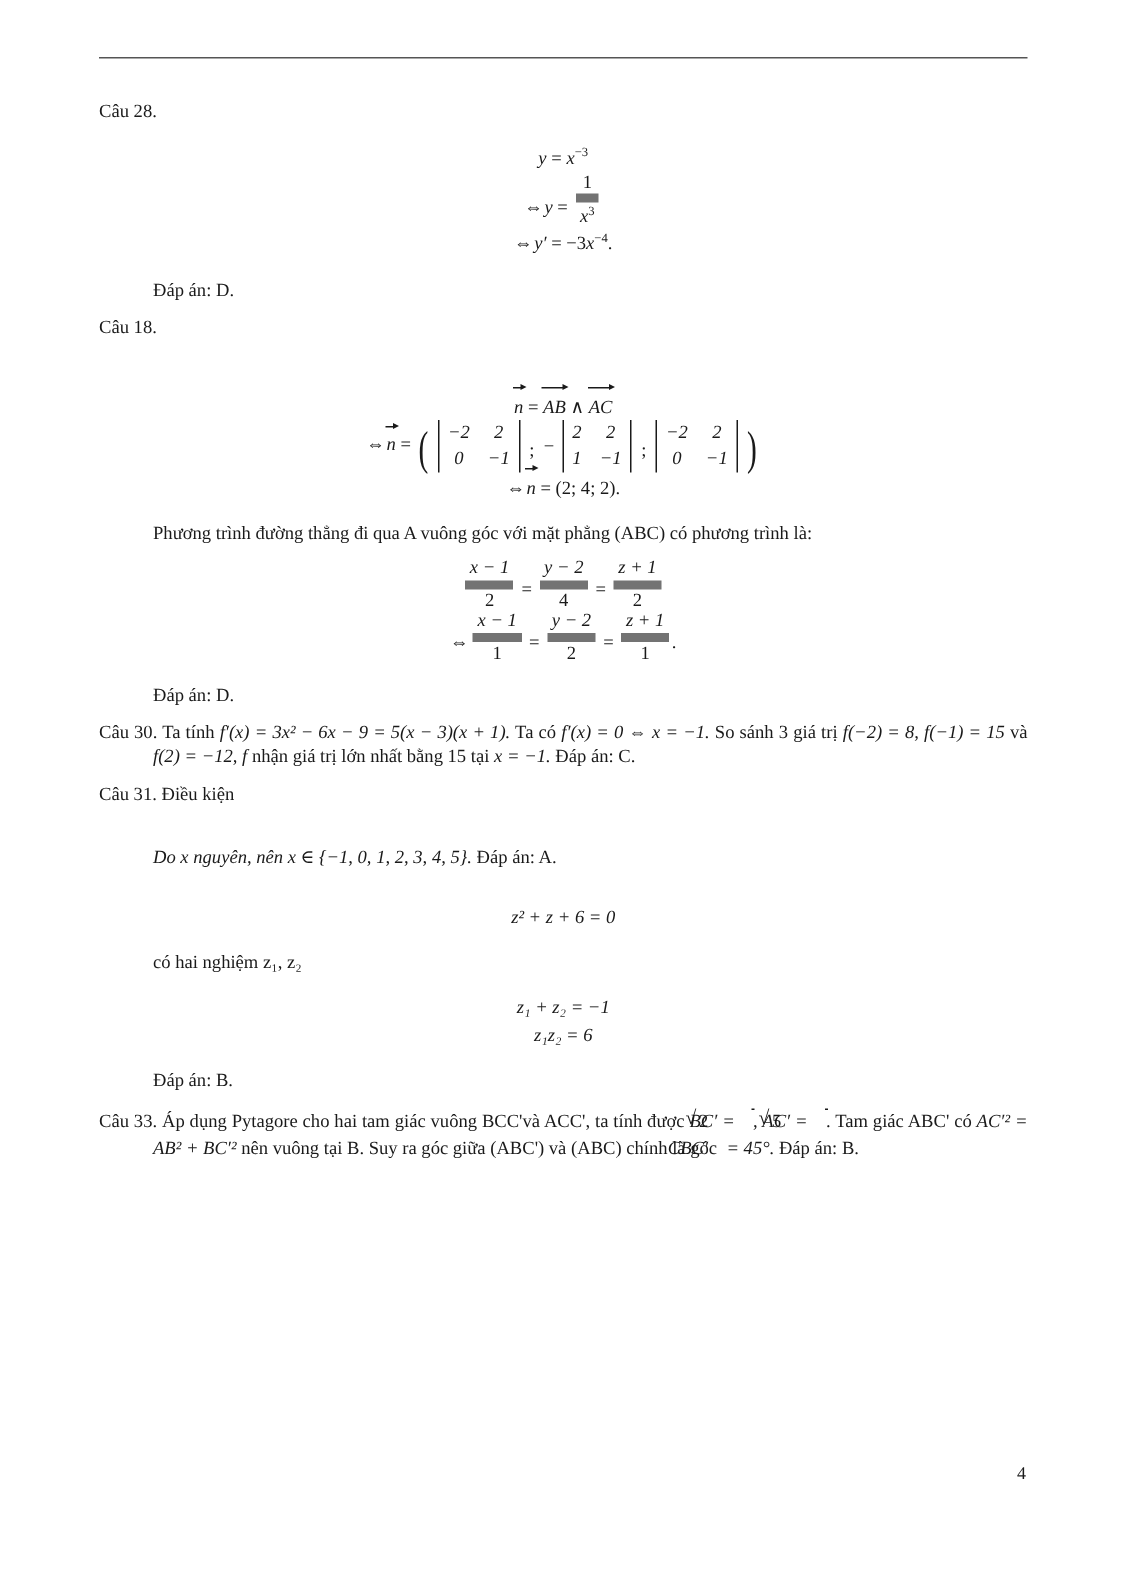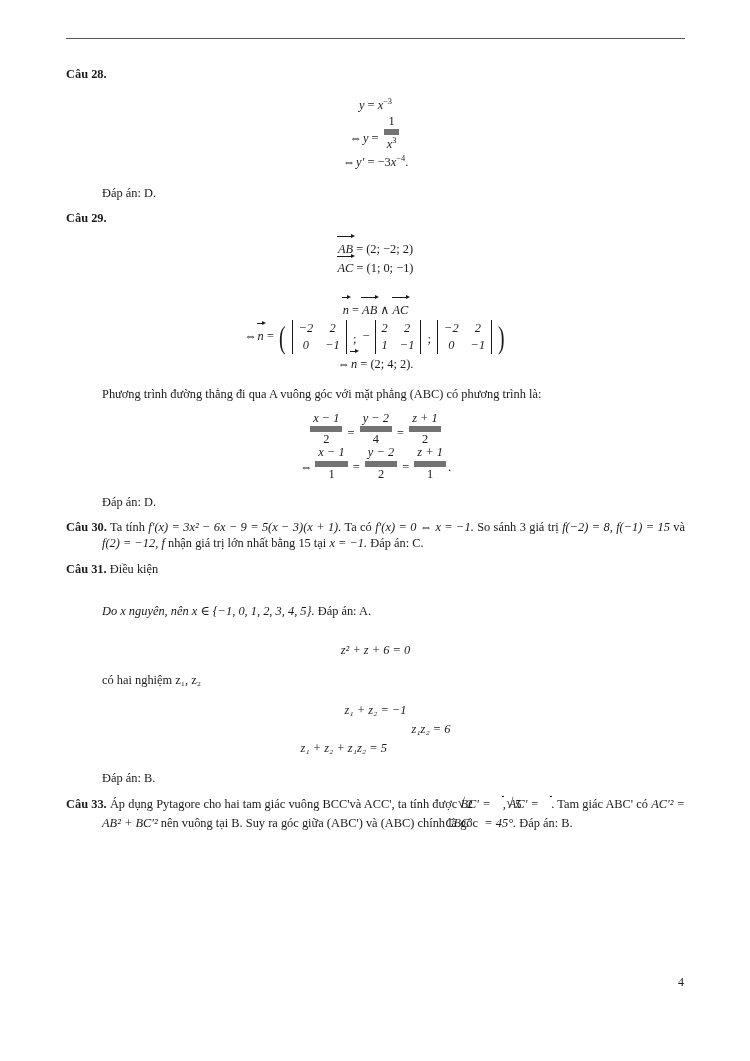--- a/index.html
+++ b/index.html
@@ -37,21 +37,21 @@
     width: 619px;
   }
 
   
   .qline {
     margin: 0;
     line-height: 1.30;
     text-align: justify;
   }
   .qlabel {
-    font-weight: bold;
+    font-weight: normal;
   }
   .para-indent {
     text-indent: 0;
     padding-left: 36px;
   }
   .hang {
     padding-left: 36px;
     text-indent: -36px;
   }
   .block-gap-s { height: 9px; }
@@ -266,35 +266,25 @@
       </span>
     </div>
 
     <div class="block-gap-m"></div>
 
     <p class="qline para-indent">Đáp án: D.</p>
 
     <div class="block-gap-s"></div>
 
     <p class="qline">
-      <span class="qlabel">Câu 29.</span>
-    </p>
-
-    <div class="block-gap-m"></div>
-
-    <div class="display">
-      <span class="display-row">
-        <span class="vec"><span class="varrow"></span><span class="vbody">AB</span></span>
-        <span class="up">= (2; −2; 2)</span>
-      </span>
-      <span class="display-row">
-        <span class="vec"><span class="varrow"></span><span class="vbody">AC</span></span>
-        <span class="up">= (1; 0; −1)</span>
-      </span>
-    </div>
+      <span class="qlabel">Câu 18.</span>
+    </p>
+
+    <div class="block-gap-m"></div>
+
 
     <div class="block-gap-m"></div>
 
 
     <div class="block-gap-s"></div>
 
     <div class="display">
       <span class="display-row">
         <span class="vec"><span class="varrow"></span><span class="vbody">n</span></span>
         <span class="up">=</span>
@@ -443,24 +433,21 @@
 
     <p class="qline para-indent">có hai nghiệm z₁, z₂</p>
 
     <div class="block-gap-m"></div>
 
     <div class="display">
       <span class="display-row mathvar" style="display:block;text-align:center;">
         <span style="display:inline-block;text-align:center;min-width:150px;">z₁ + z₂ = −1</span>
       </span>
       <span class="display-row mathvar" style="display:block;text-align:center;">
-        <span style="display:inline-block;text-align:right;min-width:150px;">z₁z₂ = 6</span>
-      </span>
-      <span class="display-row mathvar" style="display:block;text-align:center;">
-        <span style="display:inline-block;text-align:left;min-width:150px;">z₁ + z₂ + z₁z₂ = 5</span>
+        <span style="display:inline-block;text-align:center;min-width:150px;">z₁z₂ = 6</span>
       </span>
     </div>
 
     <div class="block-gap-m"></div>
 
     <p class="qline para-indent">Đáp án: B.</p>
 
     <div class="block-gap-s"></div>
 
     <p class="qline hang">

